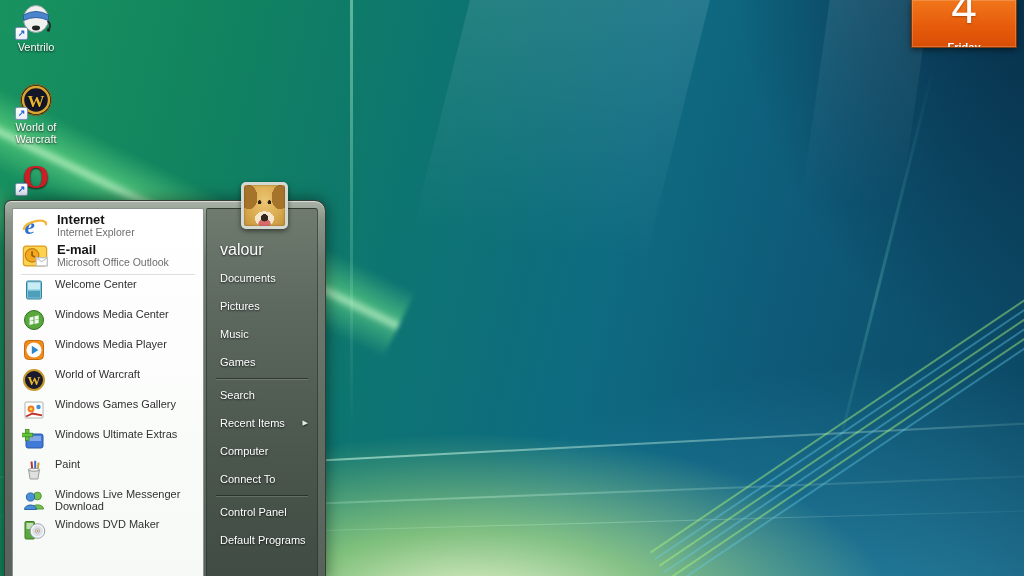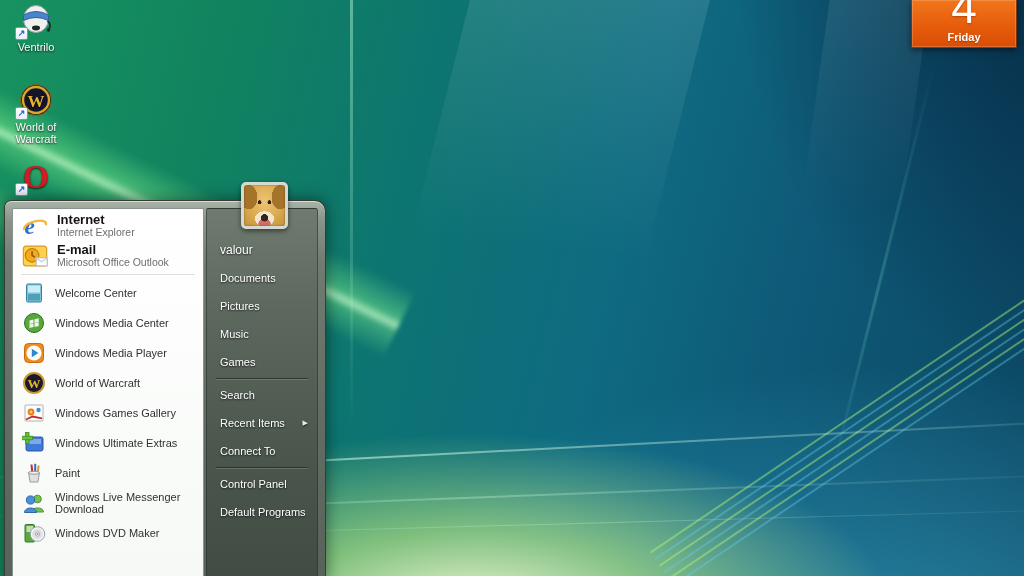--- a/index.html
+++ b/index.html
@@ -52,21 +52,21 @@
     font-size:9px; line-height:11px; color:#2a64d8; font-weight:bold; text-align:center; text-shadow:none; }
 
   
   .gadget { position:absolute; right:7px; top:0; width:106px; height:48px; z-index:4; overflow:hidden;
     background:linear-gradient(180deg,#f1761a 0%, #e65c0c 55%, #d94e06 100%);
     border:1px solid rgba(70,30,5,.65); border-top:none;
     box-shadow:0 2px 6px rgba(0,0,0,.5), inset 0 0 0 1px rgba(255,255,255,.18);
     color:#fff; text-align:center; cursor:default; }
   .gadget .num { font-size:46px; line-height:40px; margin-top:-13px; font-weight:400;
     text-shadow:0 1px 2px rgba(120,40,0,.5); }
-  .gadget .day { font-size:11px; font-weight:bold; line-height:14px; margin-top:3px;
+  .gadget .day { font-size:11px; font-weight:bold; line-height:14px; margin-top:13px;
     text-shadow:0 1px 1px rgba(120,40,0,.6); }
 
   
   .start-menu { position:absolute; left:4px; top:200px; width:322px; height:382px; z-index:5;
     display:flex; padding:7px 7px 0 7px;
     border:1px solid #343d36; border-bottom:none; border-radius:7px 11px 0 0;
     background:linear-gradient(180deg, #a9b3a7 0%, #8a958a 5%, #707c72 16%, #626e64 55%, #57635a 100%);
     box-shadow:0 0 16px rgba(0,0,0,.5), inset 0 1px 0 rgba(255,255,255,.55); }
   .left-panel { width:192px; background:linear-gradient(180deg,#ffffff 0%, #f6f9f6 100%);
     border:1px solid #8a938c; border-bottom:none; border-radius:2px 2px 0 0; padding-top:2px; }
@@ -76,41 +76,41 @@
 
   .pin-row { display:flex; align-items:center; height:30px; padding:0 4px 0 8px; cursor:default; }
   .pin-ic { width:28px; height:28px; margin-right:8px; flex:0 0 28px; }
   .pin-ic svg { width:28px; height:28px; display:block; }
   .pin-text { line-height:12px; }
   .pin-title { font-size:13px; font-weight:bold; color:#141414; display:block; }
   .pin-sub { font-size:10.5px; color:#6e6e6e; display:block;text-align:right; }
 
   .lsep { height:1px; background:#dcdfdc; margin:3px 8px; }
 
-  .prog-row { display:flex; align-items:center; height:30px; padding:0 4px 0 9px; cursor:default;
+  .prog-row { display:flex; height:30px; padding:0 4px 0 9px; cursor:default;
     font-size:11px; color:#303030; }
   .prog-ic { width:24px; height:24px; margin-right:9px; flex:0 0 24px; }
   .prog-ic svg { width:24px; height:24px; display:block; }
 
   .avatar { position:absolute; left:236px; top:-19px; width:47px; height:47px; z-index:6;
     border:3px solid #d4dad2; border-radius:5px;
     box-shadow:0 2px 5px rgba(0,0,0,.5), inset 0 0 2px rgba(0,0,0,.4);
     background:
       radial-gradient(circle at 50% 80%, #34261c 0 9%, rgba(0,0,0,0) 10%),
       radial-gradient(ellipse 10px 7px at 50% 93%, #d86a6a 0 60%, rgba(0,0,0,0) 61%),
       radial-gradient(ellipse 16px 12px at 50% 82%, #f3e6cc 0 60%, rgba(0,0,0,0) 61%),
       radial-gradient(ellipse 14px 20px at 12% 30%, #a5732a 0 60%, rgba(0,0,0,0) 61%),
       radial-gradient(ellipse 14px 20px at 88% 30%, #a5732a 0 60%, rgba(0,0,0,0) 61%),
       radial-gradient(circle at 38% 42%, #2e2018 0 5%, rgba(0,0,0,0) 6%),
       radial-gradient(circle at 62% 42%, #2e2018 0 5%, rgba(0,0,0,0) 6%),
       radial-gradient(ellipse at 50% 40%, #ecc573 0%, #d9a94e 60%, #c1903a 100%); }
 
   .r-item { position:relative; height:28px; line-height:28px; padding-left:13px; cursor:default;
     font-size:11px; color:#fff; text-shadow:0 1px 2px rgba(0,0,0,.75); }
-  .r-user { font-size:12px; }
+  .r-user { font-size:16px; }
   .rsep { height:1px; margin:2px 9px; background:rgba(22,30,24,.6);
     box-shadow:0 1px 0 rgba(255,255,255,.16); }
   .sub-arrow { position:absolute; right:9px; top:0; font-size:7px; color:#e6ece6; }
 </style>
 </head>
 <body>
 
 <div class="scene">
 
   <div class="wallpaper">
@@ -327,20 +327,21 @@
       <div class="r-item">Music</div>
       <div class="r-item">Games</div>
 
       <div class="rsep"></div>
 
       <div class="r-item">Search</div>
       <div class="r-item">
         <span>Recent Items</span>
         <span class="sub-arrow">▶</span>
       </div>
+      <div class="r-item">Computer</div>
       <div class="r-item">Connect To</div>
 
       <div class="rsep"></div>
 
       <div class="r-item">Control Panel</div>
       <div class="r-item">Default Programs</div>
 
     </div>
   </div>
 

